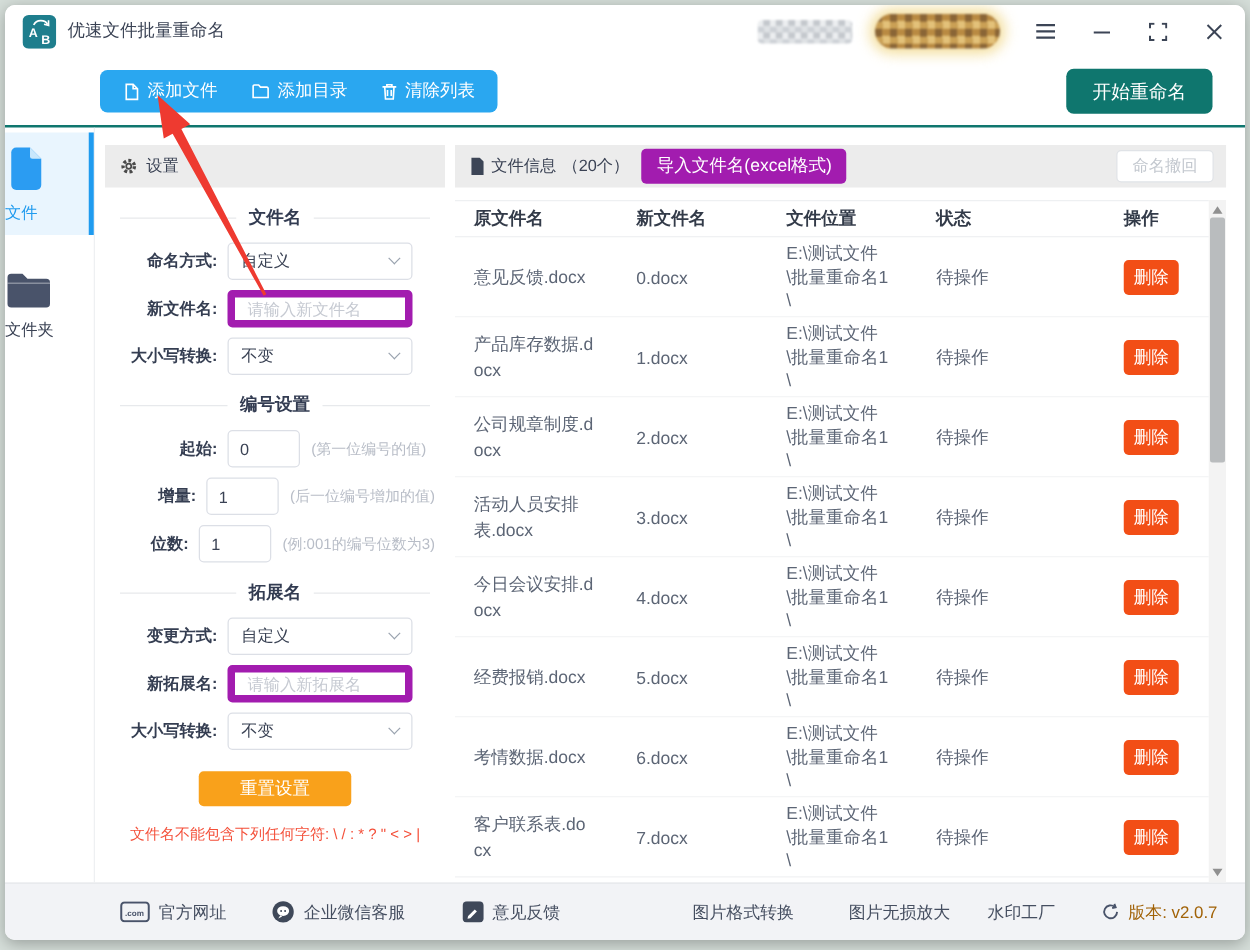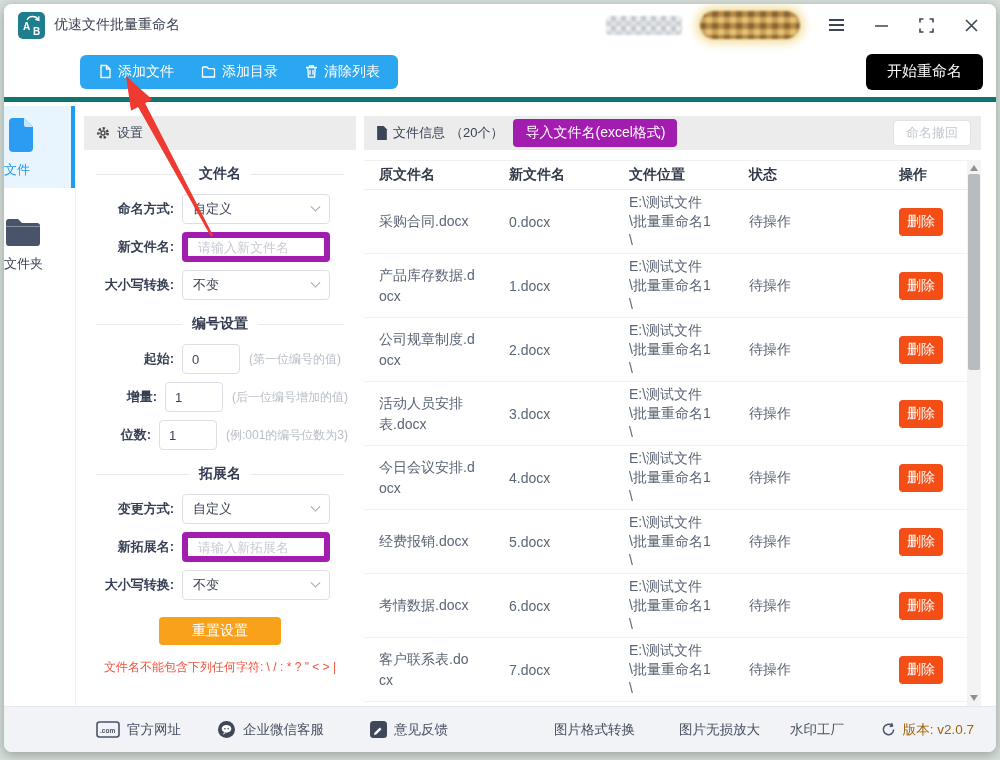--- a/index.html
+++ b/index.html
@@ -23,26 +23,26 @@
   .tb-spacer { flex:1; }
   .blur-pill-gray { width:76px; height:19px; border-radius:4px;
     background:conic-gradient(#c4c8cd 25%, #dfe2e5 0 50%, #cdd1d6 0 75%, #eceef0 0);
     background-size:10px 10px; filter:blur(1px); }
   .blur-pill-gold { width:100px; height:28px; margin-left:18px; border-radius:14px;
     background:conic-gradient(#b98a42 25%, #e3c179 0 50%, #caa055 0 75%, #8a6536 0);
     background-size:12px 12px; filter:blur(1px);
     box-shadow:0 0 10px 4px rgba(240,214,130,.8); }
   .winbtn { margin-left:27px; width:18px; height:18px; display:flex; align-items:center; justify-content:center; cursor:pointer; }
   
-  .toolbar { height:56px; display:flex; align-items:center; border-bottom:5px solid #0f766e; flex:0 0 auto; }
+  .toolbar { height:56px; display:flex; align-items:center; border-bottom:2px solid #0f766e; flex:0 0 auto; }
   .btn-group { margin-left:76px; height:34px; background:#2aa7f0; border-radius:6px;
     display:flex; align-items:center; padding:0 18px; gap:27px; }
   .group-btn { display:flex; align-items:center; gap:6px; color:#fff; font-size:14px; cursor:pointer; white-space:nowrap; }
-  .start-btn { margin-left:auto; margin-right:13px; height:36px; padding:0 21px;
-    background:#000000; border:none; border-radius:6px; color:#fff; font-size:15px; cursor:pointer;
+  .start-btn { margin-left:auto; margin-right:26px; height:36px; padding:0 21px;
+    background:#0f766e; border:none; border-radius:6px; color:#fff; font-size:15px; cursor:pointer;
     font-family:inherit; }
   
   .content { flex:1; display:flex; overflow:hidden; }
   .sidebar { width:72px; flex:0 0 auto; border-right:1px solid #eef0f2; padding-top:4px; }
   .side-item { height:82px; display:flex; flex-direction:column; align-items:flex-start; justify-content:center;
     gap:7px; font-size:13px; color:#3a4254; cursor:pointer; border-right:4px solid transparent; }
   .side-item.active { background:#e9f5fe; border-right-color:#1f9bef; color:#1f9bef; }
   .side-item + .side-item { margin-top:16px; }
   .main { flex:1; display:flex; padding:14px 15px 0 8px; gap:8px; overflow:hidden; }
   
@@ -292,21 +292,21 @@
           <div class="t-inner">
             <div class="t-head">
               <span>原文件名</span>
               <span>新文件名</span>
               <span>文件位置</span>
               <span>状态</span>
               <span>操作</span>
             </div>
             <div>
   <div class="t-row">
-    <span class="cell-original">采购合同.docx</span>
+    <span class="cell-original">意见反馈.docx</span>
     <span>0.docx</span>
     <span class="cell-location">E:\测试文件
 \批量重命名1
 \</span>
     <span>待操作</span>
     <span><button class="del-btn">删除</button></span>
   </div>
 
   <div class="t-row">
     <span class="cell-original">产品库存数据.docx</span>

